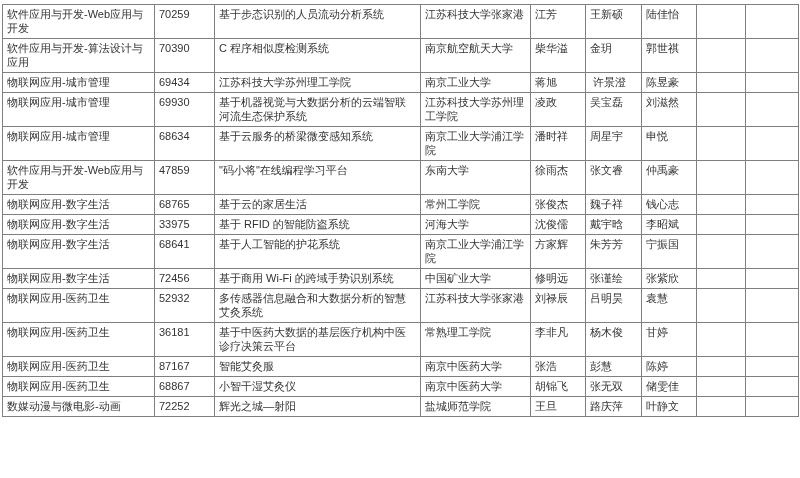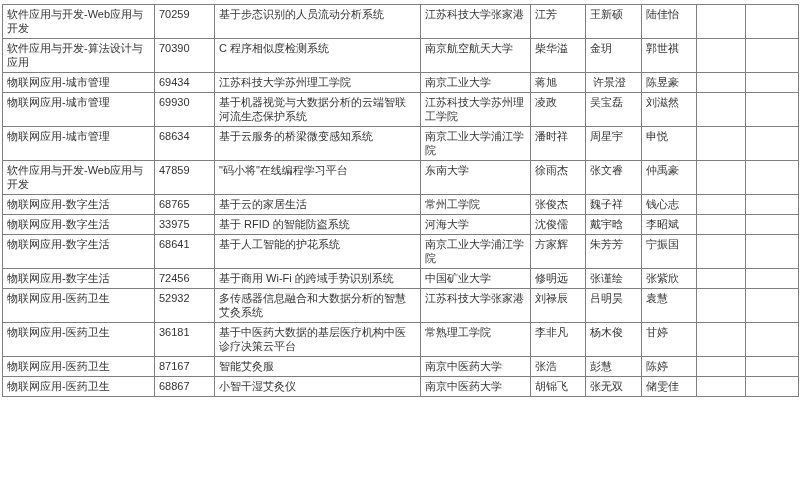--- a/index.html
+++ b/index.html
@@ -209,15 +209,26 @@
           <td>物联网应用-医药卫生</td>
           <td>68867</td>
           <td>小智干湿艾灸仪</td>
           <td>南京中医药大学</td>
           <td>胡锦飞</td>
           <td>张无双</td>
           <td>储雯佳</td>
           <td></td>
           <td></td>
         </tr>
+        <tr>
+          <td>数媒动漫与微电影-动画</td>
+          <td>72252</td>
+          <td>辉光之城—射阳</td>
+          <td>盐城师范学院</td>
+          <td>王旦</td>
+          <td>路庆萍</td>
+          <td>叶静文</td>
+          <td></td>
+          <td></td>
+        </tr>
       </tbody>
   </table>
 </div>
 
 </body></html>

